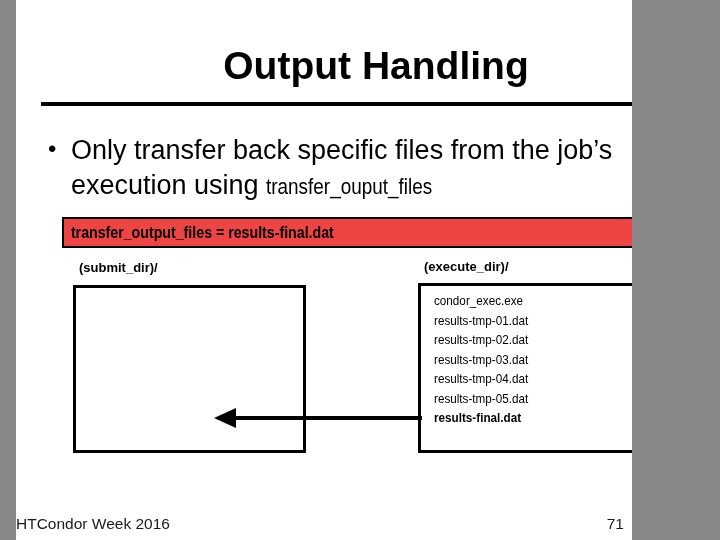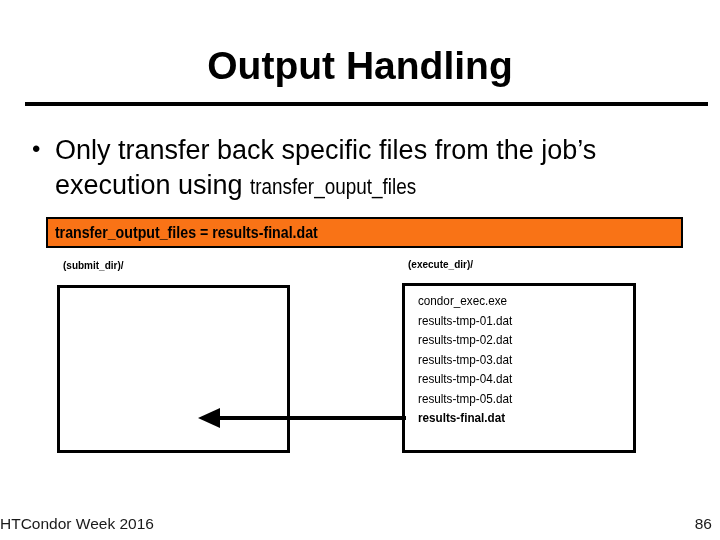--- a/index.html
+++ b/index.html
@@ -1,22 +1,23 @@
 <!DOCTYPE html>
 <html><head>
 <meta charset="utf-8">
 <style>
   html,body { margin:0; padding:0; background:#888; }
   .slide {
     position: relative;
-    width: 720px; height: 540px;
+    width: 616px; height: 540px;
     background: #ffffff;
     overflow: hidden;
     font-family: "Liberation Sans", sans-serif;
     color: #000;
+    margin-left: 16px;
   }
   .title {
     position: absolute;
     left: 0; top: 44px; width: 720px;
     text-align: center;
     font-size: 39px;
     font-weight: bold;
     letter-spacing: 0px;
   }
   .title-rule {
@@ -42,36 +43,36 @@
     font-size: 21.5px;
     display: inline-block;
     transform: scaleX(0.88);
     transform-origin: left center;
     white-space: nowrap;
   }
   .config-box {
     position: absolute;
     left: 46px; top: 217px;
     width: 633px; height: 27px;
-    background: #f97316;
+    background: #ef4444;
     border: 2px solid #000;
     line-height: 27px;
   }
   .config-box-text {
     font-size: 16.5px;
     font-weight: bold;
     display: inline-block;
     transform: scaleX(0.86);
     transform-origin: left center;
     padding-left: 8px;
     white-space: nowrap;
   }
   .dir-label {
     position: absolute;
-    font-size: 10px;
+    font-size: 13px;
     font-weight: bold;
   }
   .submit-dir-label  { left: 63px;  top: 260px; }
   .execute-dir-label { left: 408px; top: 259px; text-align: right; }
   .dir-box {
     position: absolute;
     background: #fff;
     border: 3px solid #000;
   }
   .submit-dir-box  { left: 57px;  top: 285px; width: 227px; height: 162px; }
@@ -151,15 +152,15 @@
     <div class="file-row"><span>results-tmp-05.dat</span></div>
     <div class="file-row bold-file"><span>results-final.dat</span></div>
   </div>
 
   <div class="transfer-arrow">
     <div class="arrow-shaft"></div>
     <div class="arrow-head"></div>
   </div>
 
   <div class="footer-left">HTCondor Week 2016</div>
-  <div class="page-number">86</div>
+  <div class="page-number">71</div>
 
 </div>
 
 </body></html>

